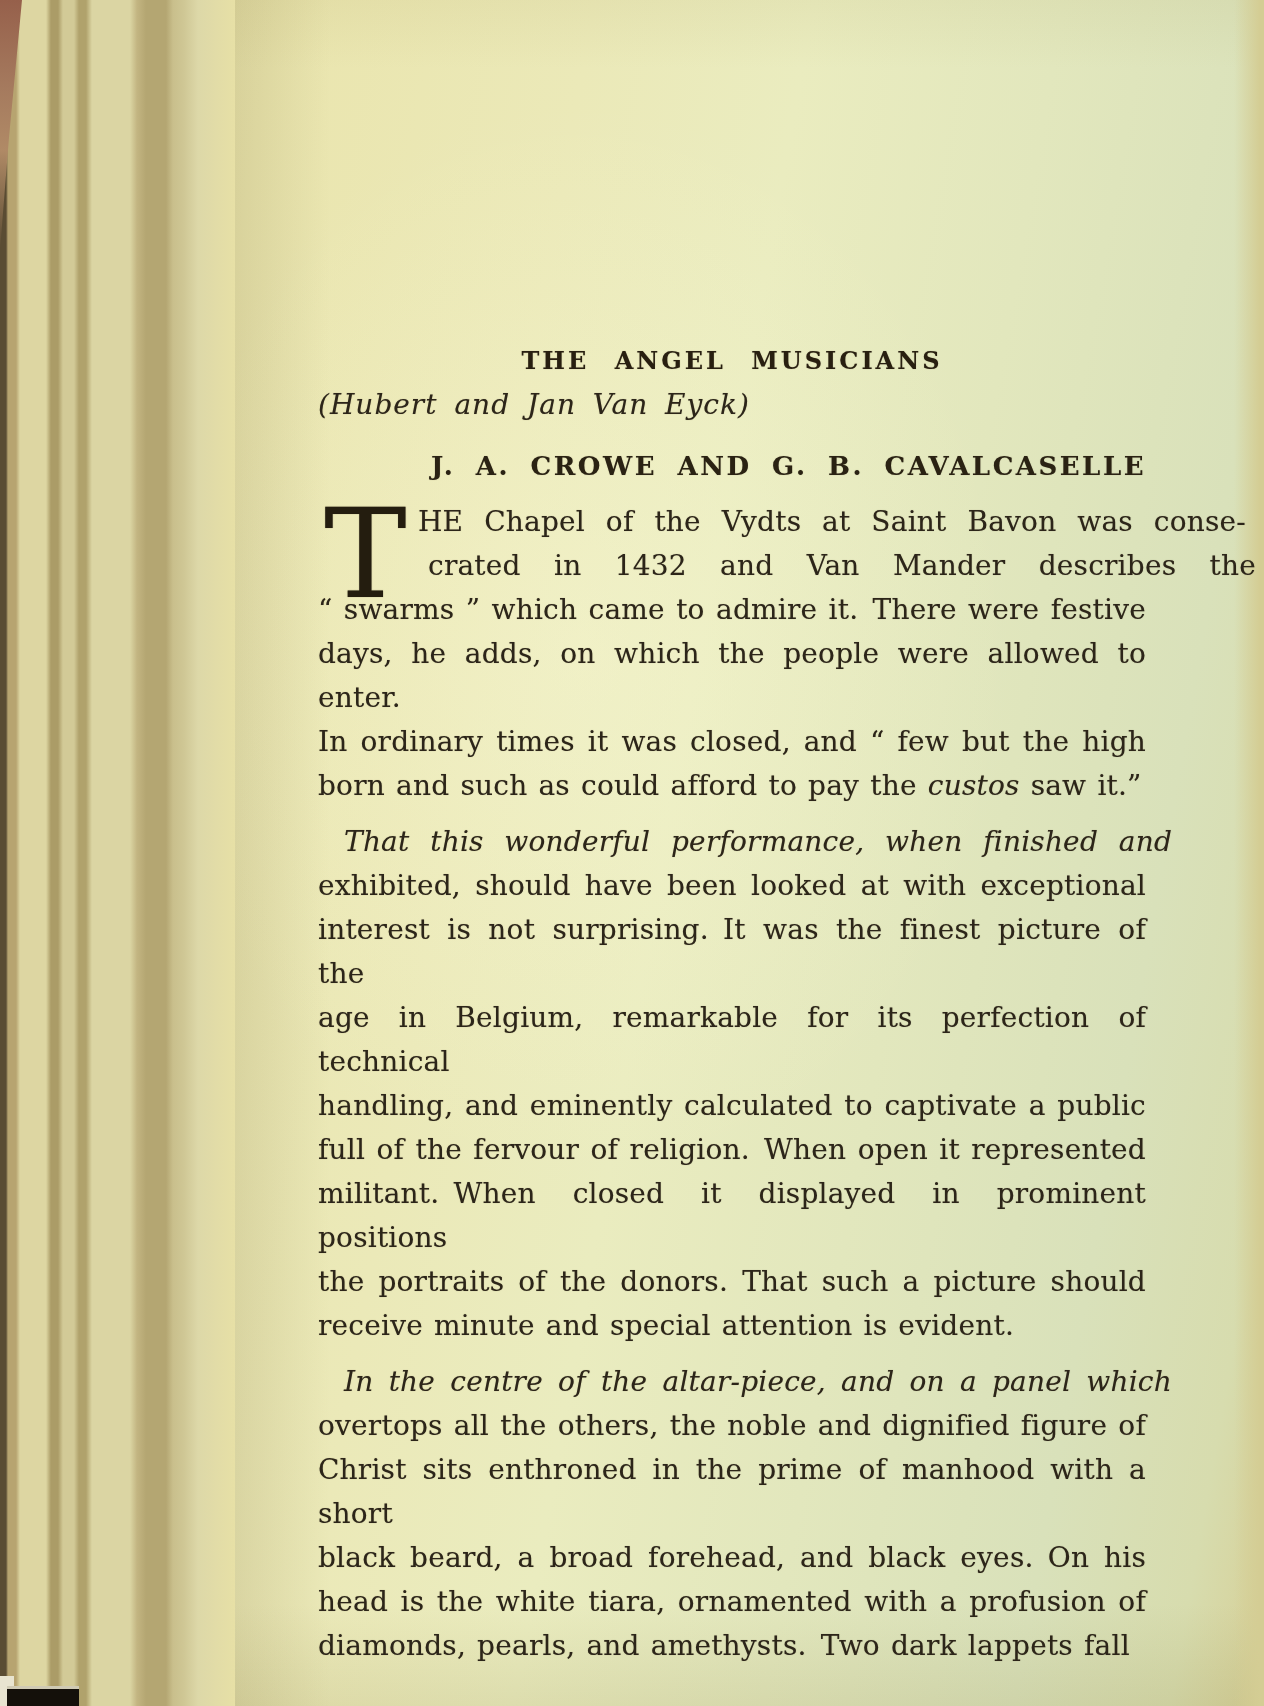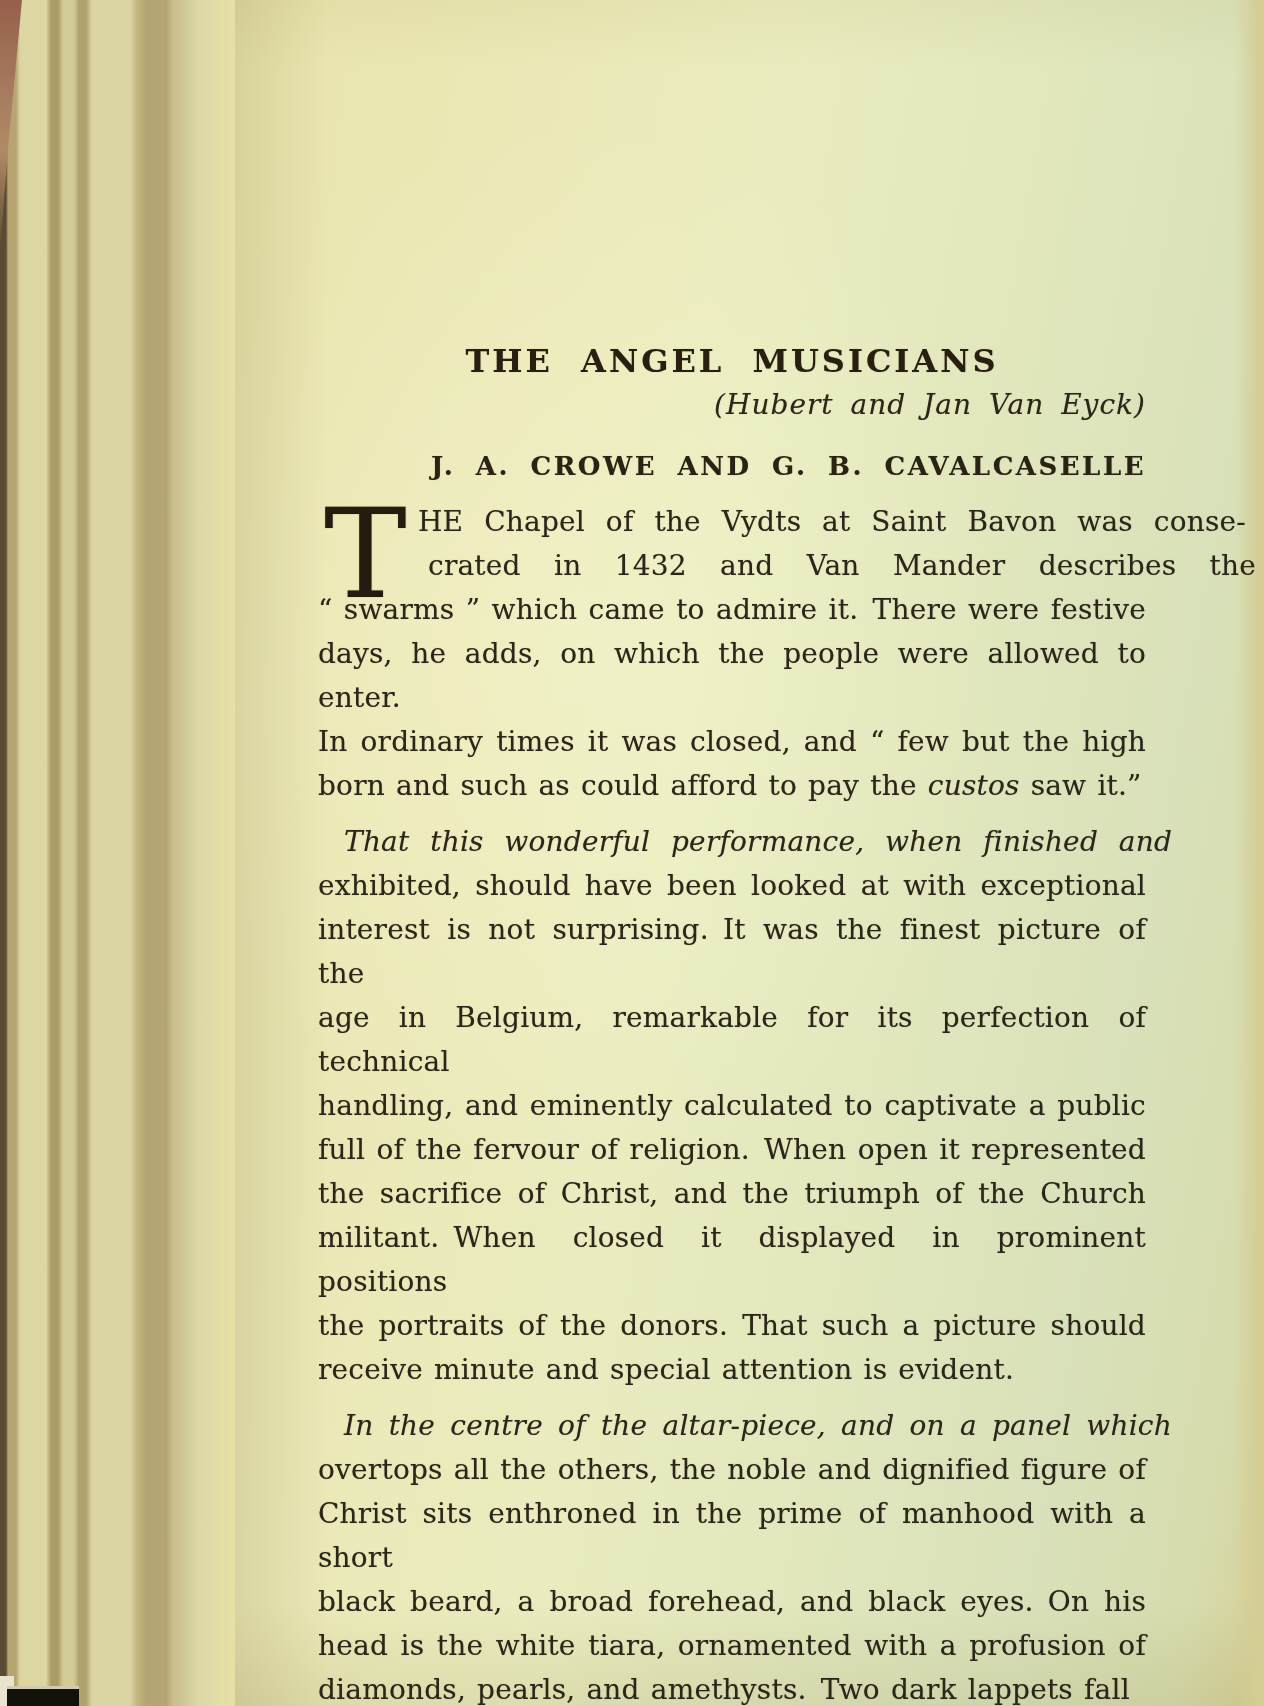--- a/index.html
+++ b/index.html
@@ -81,28 +81,28 @@
   
   .content {
     position: absolute; left: 318px; top: 0; width: 828px;
     color: #2c2519;
     text-shadow: 0 0 1px rgba(60,50,30,0.35);
   }
   .title {
     position: absolute; top: 341px; left: 0; width: 100%;
     margin: 0;
     text-align: center;
-    font-size: 32px; font-weight: bold;
+    font-size: 24px; font-weight: bold;
     letter-spacing: 3px; word-spacing: 14px;
     line-height: 40px;
     color: #281f10;
   }
   .subtitle {
     position: absolute; top: 387px; left: 0; width: 100%;
-    text-align: right;
+    text-align: left;
     font-style: italic;
     font-size: 28px; letter-spacing: 1px; word-spacing: 7px;
     line-height: 36px;
   }
   .byline {
     position: absolute; top: 450px; left: 0; width: 100%;
     text-align: right;
     font-size: 26px; font-weight: bold;
     letter-spacing: 2.5px; word-spacing: 9px;
     line-height: 32px;
@@ -157,21 +157,20 @@
           <div class="line just">In ordinary times it was closed, and “ few but the high</div>
           <div class="line">born and such as could afford to pay the <i>custos</i> saw it.”</div>
         </div>
         <div class="para">
           <div class="line just indent">That this wonderful performance, when finished and</div>
           <div class="line just">exhibited, should have been looked at with exceptional</div>
           <div class="line just">interest is not surprising. It was the finest picture of the</div>
           <div class="line just">age in Belgium, remarkable for its perfection of technical</div>
           <div class="line just">handling, and eminently calculated to captivate a public</div>
           <div class="line just">full of the fervour of religion. When open it represented</div>
-          <div class="line just">the sacrifice of Christ, and the triumph of the Church</div>
           <div class="line just">militant. When closed it displayed in prominent positions</div>
           <div class="line just">the portraits of the donors. That such a picture should</div>
           <div class="line">receive minute and special attention is evident.</div>
         </div>
         <div class="para">
           <div class="line just indent">In the centre of the altar-piece, and on a panel which</div>
           <div class="line just">overtops all the others, the noble and dignified figure of</div>
           <div class="line just">Christ sits enthroned in the prime of manhood with a short</div>
           <div class="line just">black beard, a broad forehead, and black eyes. On his</div>
           <div class="line just">head is the white tiara, ornamented with a profusion of</div>

